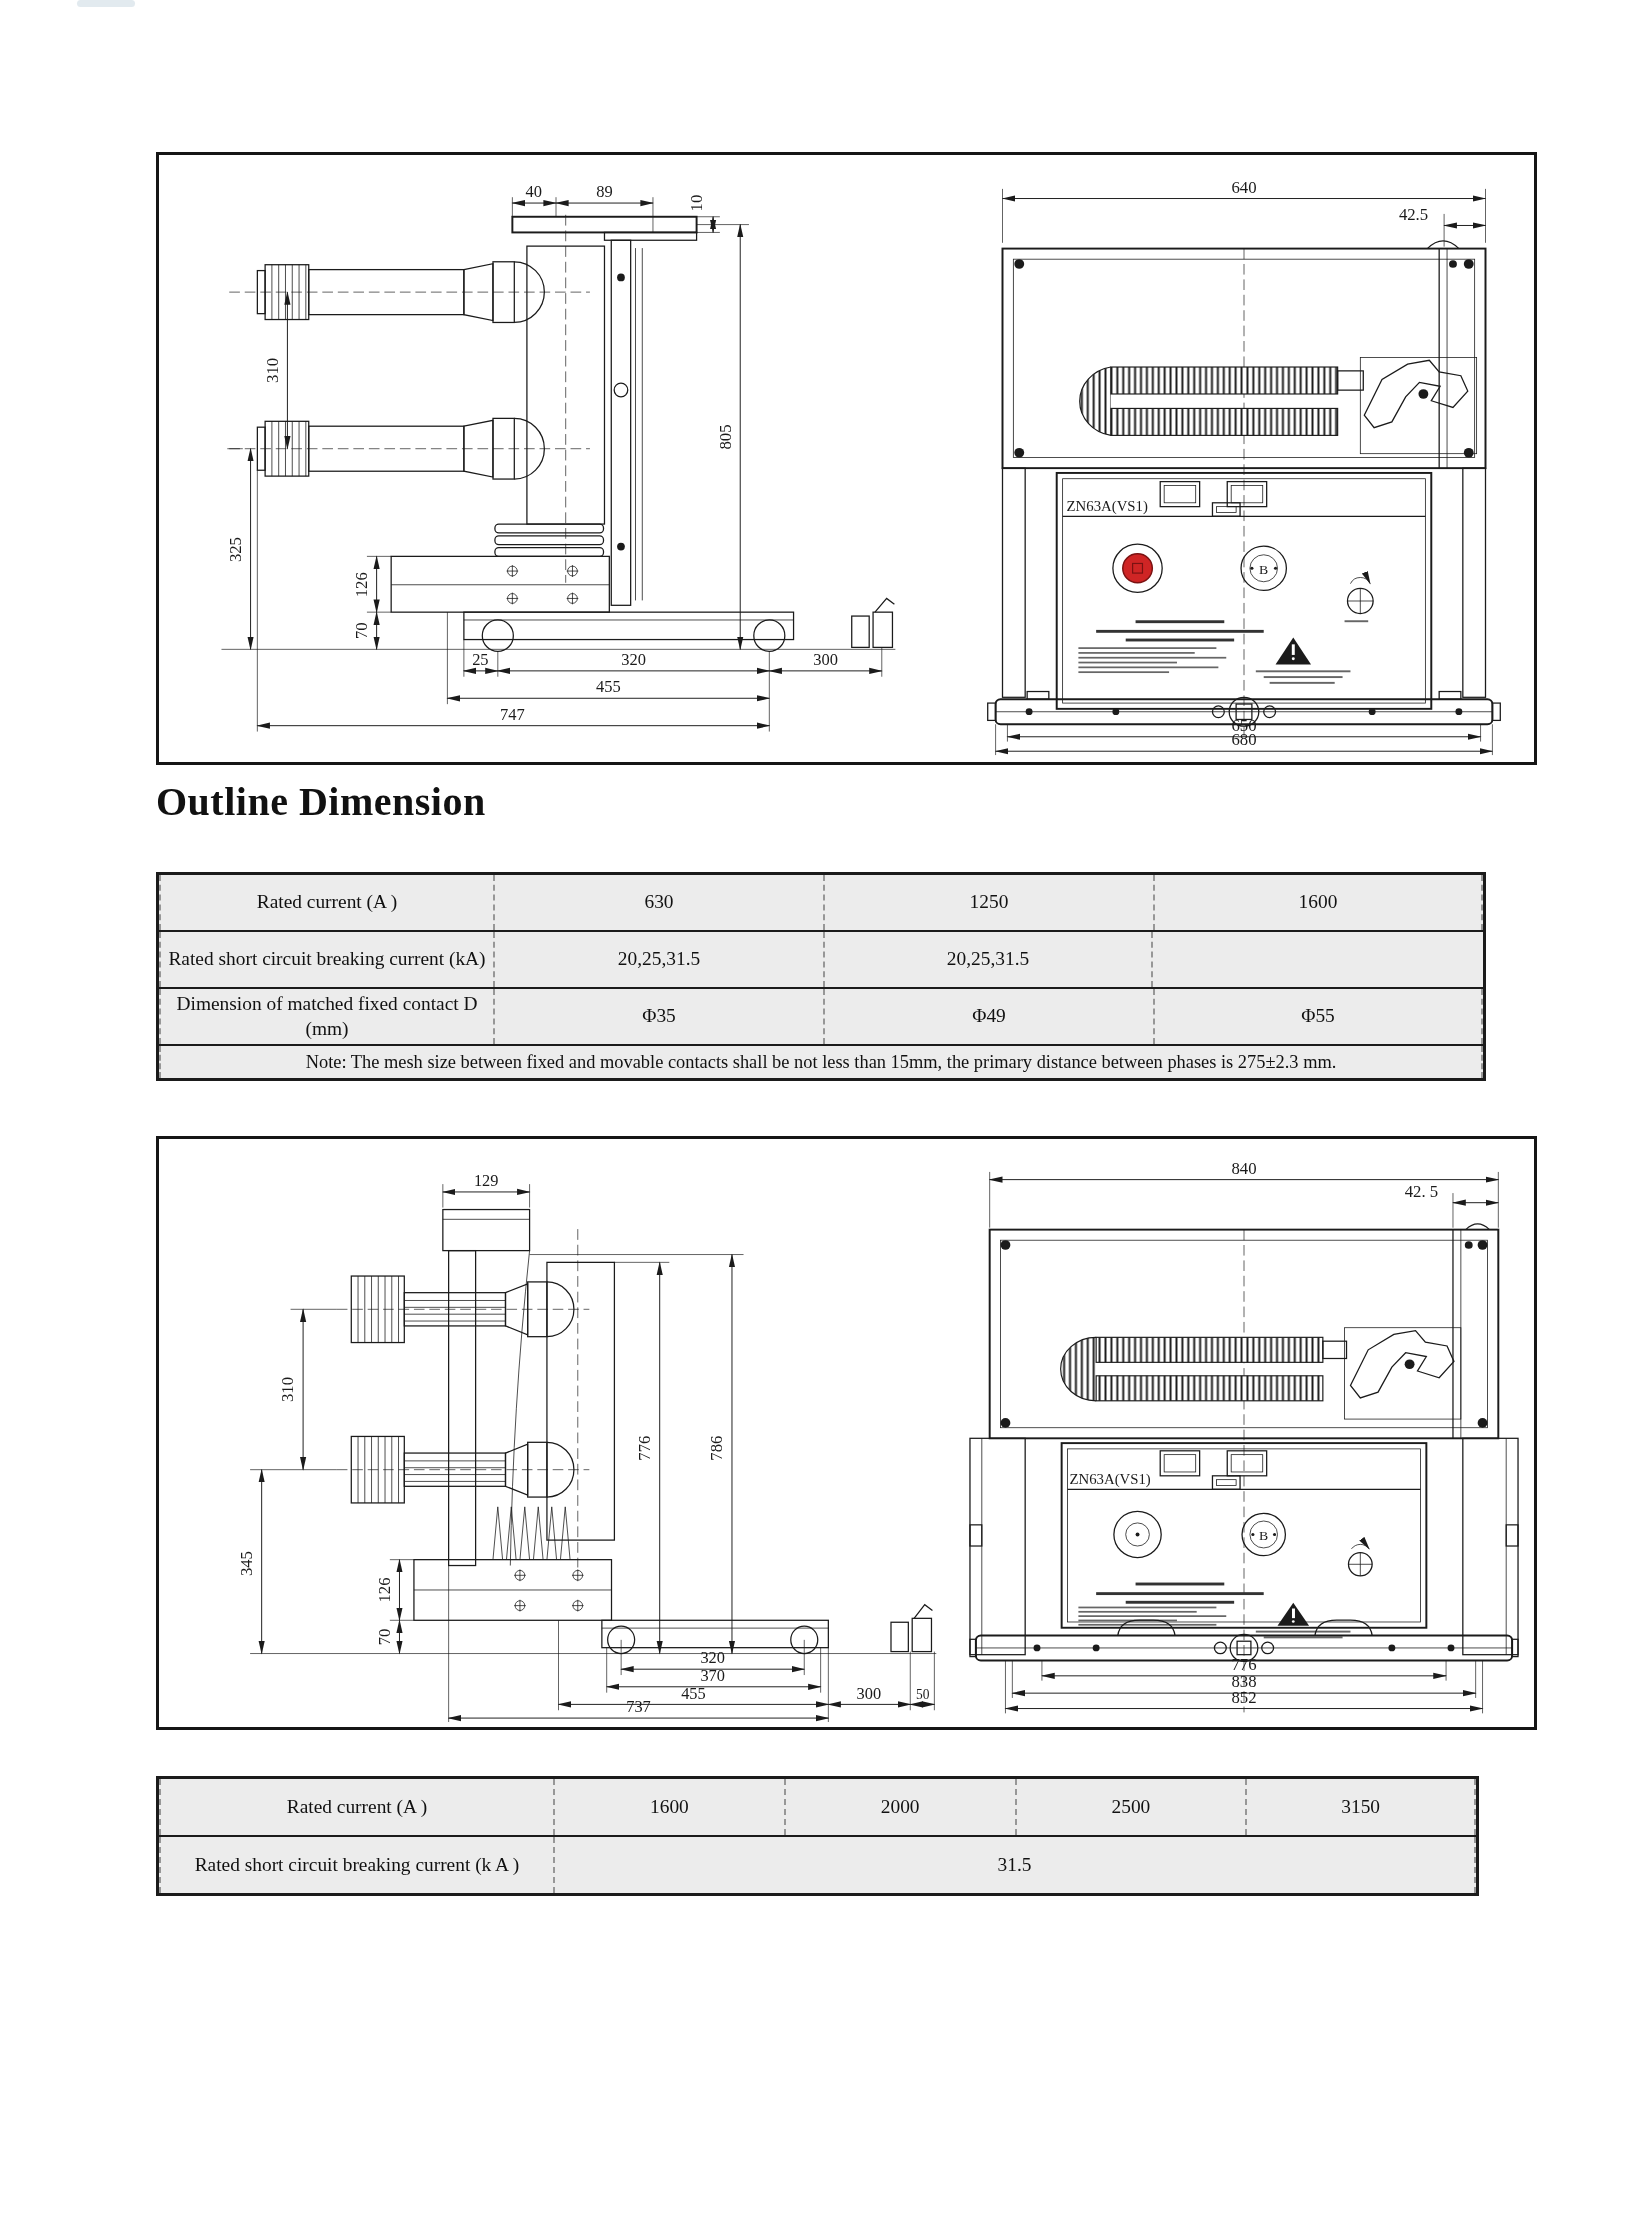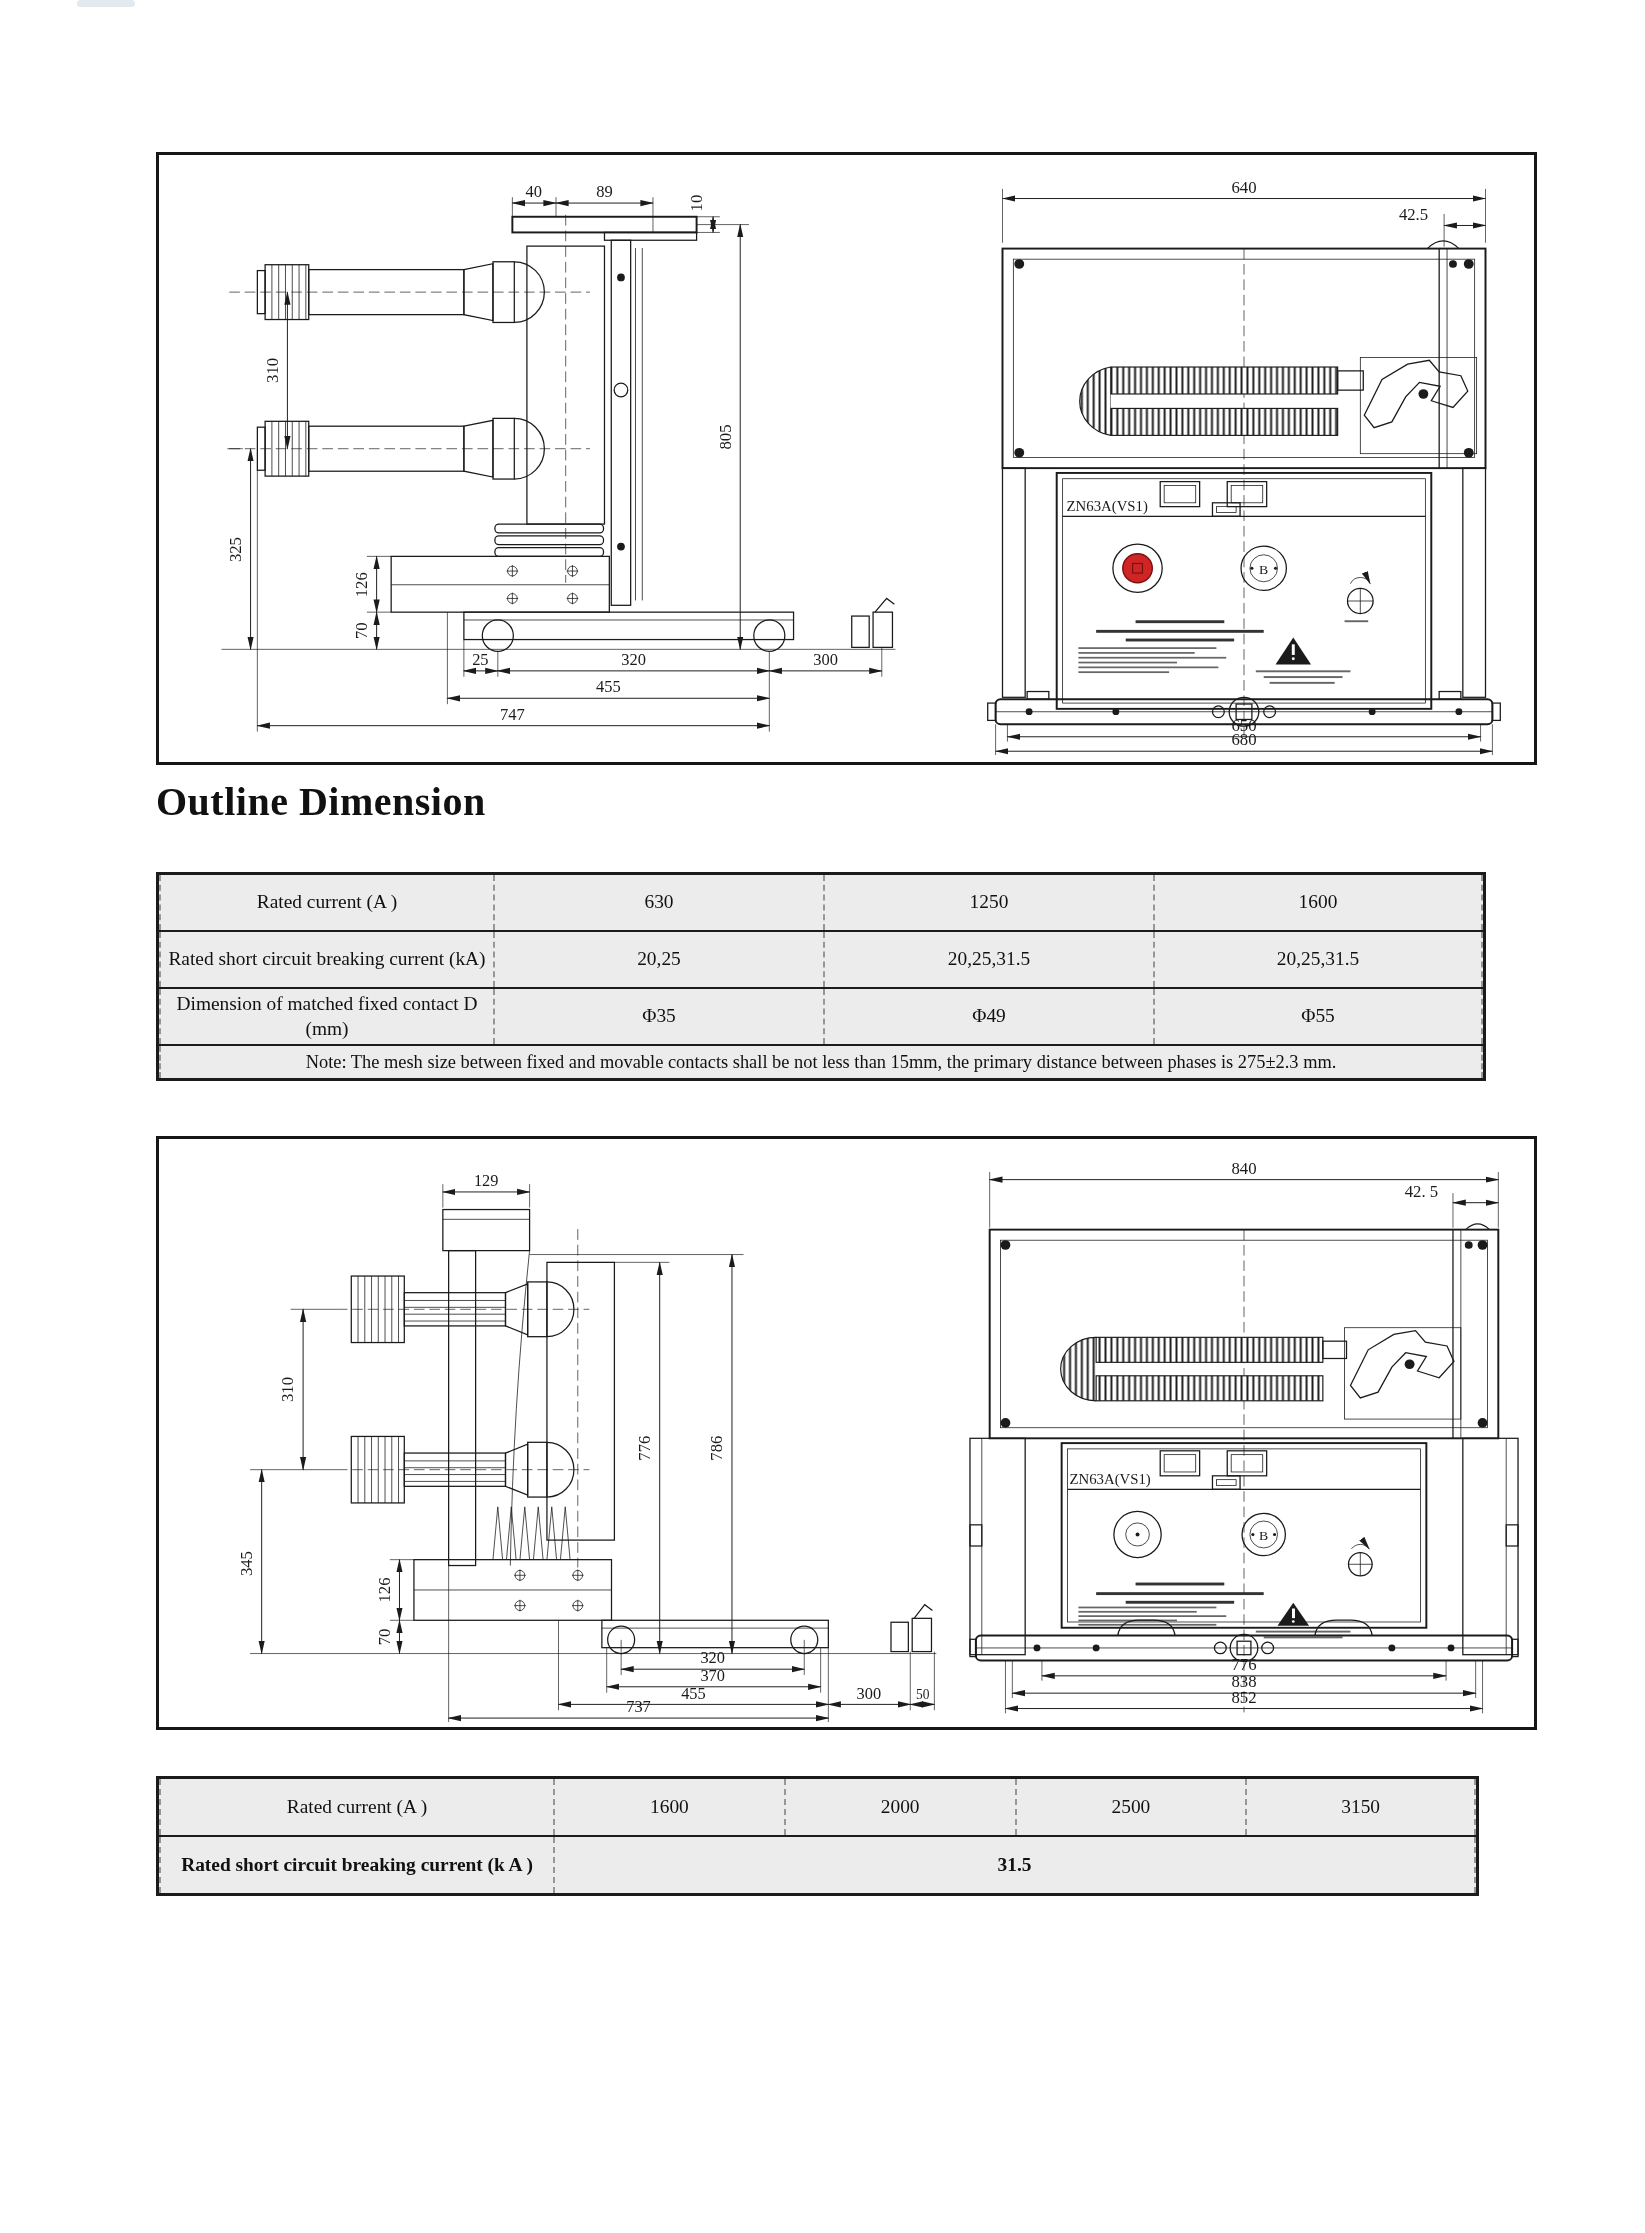--- a/index.html
+++ b/index.html
@@ -18,21 +18,21 @@
   .td{display:flex;flex-direction:column;align-items:center;justify-content:center;text-align:right;
       border-left:2px dashed #979797;line-height:1.25;padding:0 6px;box-sizing:border-box;}
   .td:last-child{border-right:2px dashed #979797;}
   #table1{top:872px;width:1330px;}
   #table1 .tr{grid-template-columns:334px 1fr 1fr 1fr;}
   #table1 .r{height:55px;}
   #table1 .noterow{grid-template-columns:1fr;height:32px;}
   #table2{top:1776px;width:1323px;}
   #table2 .tr{grid-template-columns:394px 1fr 1fr 1fr 1fr;}
   #table2 .r{height:56px;}
-  #table2 .merged{grid-template-columns:394px 1fr;font-weight:bold;}
+  #table2 .merged{grid-template-columns:394px 1fr;}
   
   svg{display:block;}
   .o2{stroke:#1b1b1b;stroke-width:2;fill:none;}
   .o1{stroke:#1b1b1b;stroke-width:1.3;fill:none;}
   .th{stroke:#1b1b1b;stroke-width:0.8;fill:none;}
   .ext{stroke:#1b1b1b;stroke-width:0.7;fill:none;}
   .dl{stroke:#1b1b1b;stroke-width:1;fill:none;}
   .cl{stroke:#1b1b1b;stroke-width:0.7;fill:none;stroke-dasharray:11 5;}
   .dt{font:17px "Liberation Serif",serif;fill:#1b1b1b;text-anchor:middle;}
   .dts{font:14px "Liberation Serif",serif;fill:#1b1b1b;text-anchor:middle;}
@@ -296,21 +296,20 @@
 
   <div class="tbl" id="table1">
     <div class="tr r">
       <div class="td">Rated current (A )</div>
       <div class="td">630</div>
       <div class="td">1250</div>
       <div class="td">1600</div>
     </div>
     <div class="tr r">
       <div class="td">Rated short circuit breaking current (kA)</div>
-      <div class="td">20,25</div>
       <div class="td">20,25,31.5</div>
       <div class="td">20,25,31.5</div>
     </div>
     <div class="tr r">
       <div class="td">
         <span>Dimension of matched fixed contact D</span>
         <span>(mm)</span>
       </div>
       <div class="td">Φ35</div>
       <div class="td">Φ49</div>

